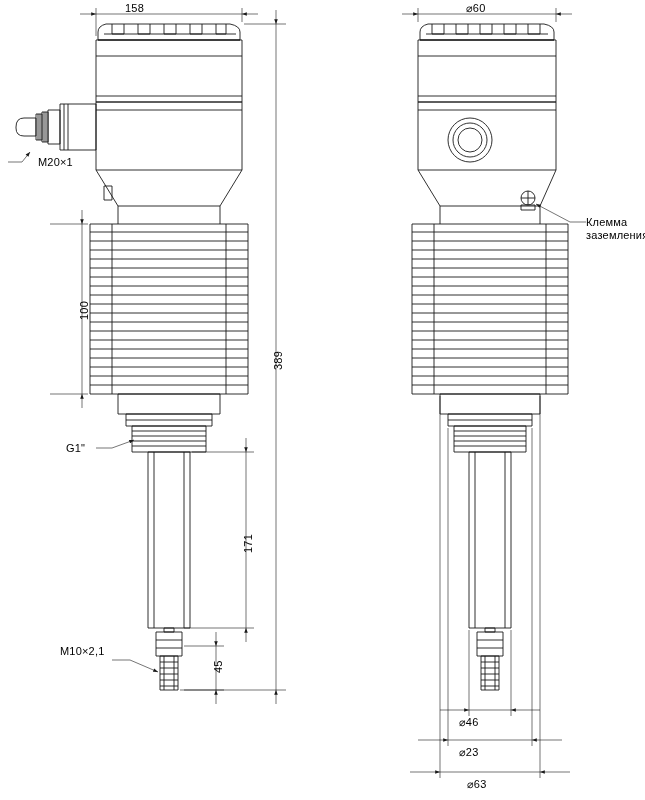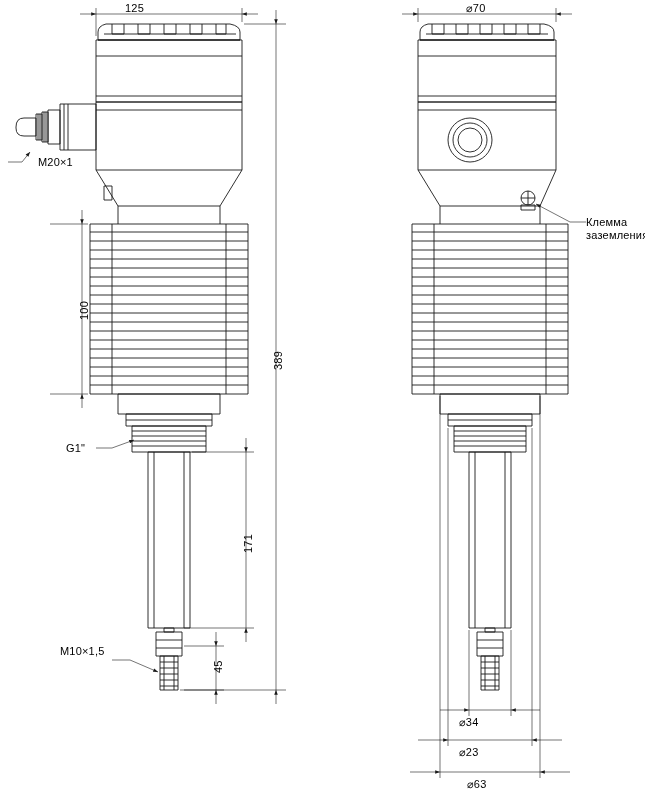--- a/index.html
+++ b/index.html
@@ -267,40 +267,40 @@
       <path d="M112,448 L96,448"></path>
 
       <path d="M158,672 L130,660" marker-start="url(#arrStart)"></path>
       <path d="M130,660 L112,660"></path>
 
       <path d="M536,204 L570,222" marker-start="url(#arrStart)"></path>
       <path d="M570,222 L586,222"></path>
     </g>
   </svg>
 
-  <div class="lbl" style="left:125px; top:2px;">125</div>
-
-  <div class="lbl" style="left:466px; top:2px;">⌀70</div>
+  <div class="lbl" style="left:125px; top:2px;">158</div>
+
+  <div class="lbl" style="left:466px; top:2px;">⌀60</div>
 
   <div class="lbl vert" style="left:78px; top:320px;">100</div>
 
   <div class="lbl vert" style="left:272px; top:370px;">389</div>
 
   <div class="lbl vert" style="left:242px; top:553px;">171</div>
 
   <div class="lbl vert" style="left:212px; top:673px;">45</div>
 
-  <div class="lbl" style="left:459px; top:716px;">⌀34</div>
+  <div class="lbl" style="left:459px; top:716px;">⌀46</div>
 
   <div class="lbl" style="left:459px; top:746px;">⌀23</div>
 
   <div class="lbl" style="left:467px; top:778px;">⌀63</div>
 
   <div class="lbl" style="left:2px; top:156px;padding-left:36px;">M20×1</div>
 
   <div class="lbl" style="left:66px; top:442px;">G1"</div>
 
-  <div class="lbl" style="left:60px; top:645px;">M10×1,5</div>
+  <div class="lbl" style="left:60px; top:645px;">M10×2,1</div>
 
   <div class="lbl note" style="left:586px; top:216px;">Клемма
 заземления</div>
 
 </div>
 
 </body></html>

